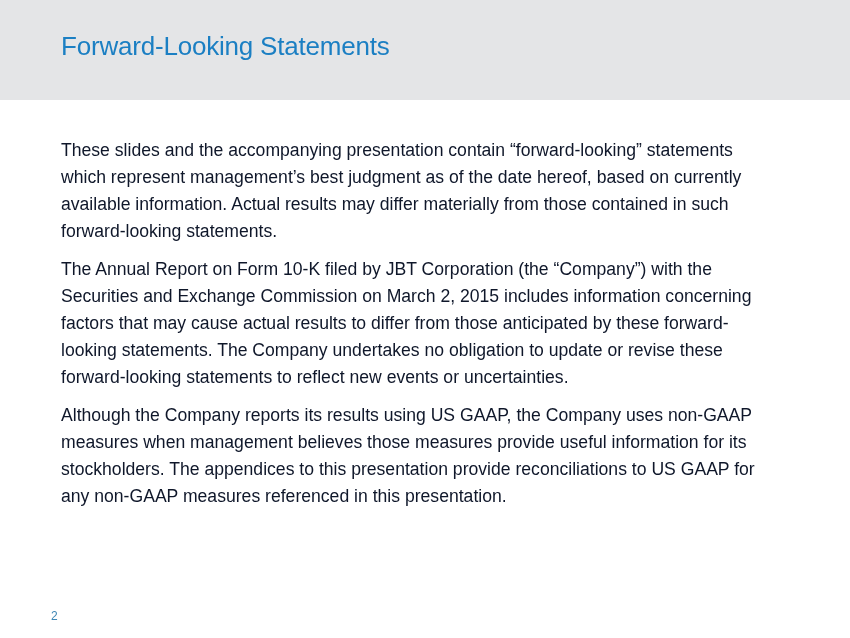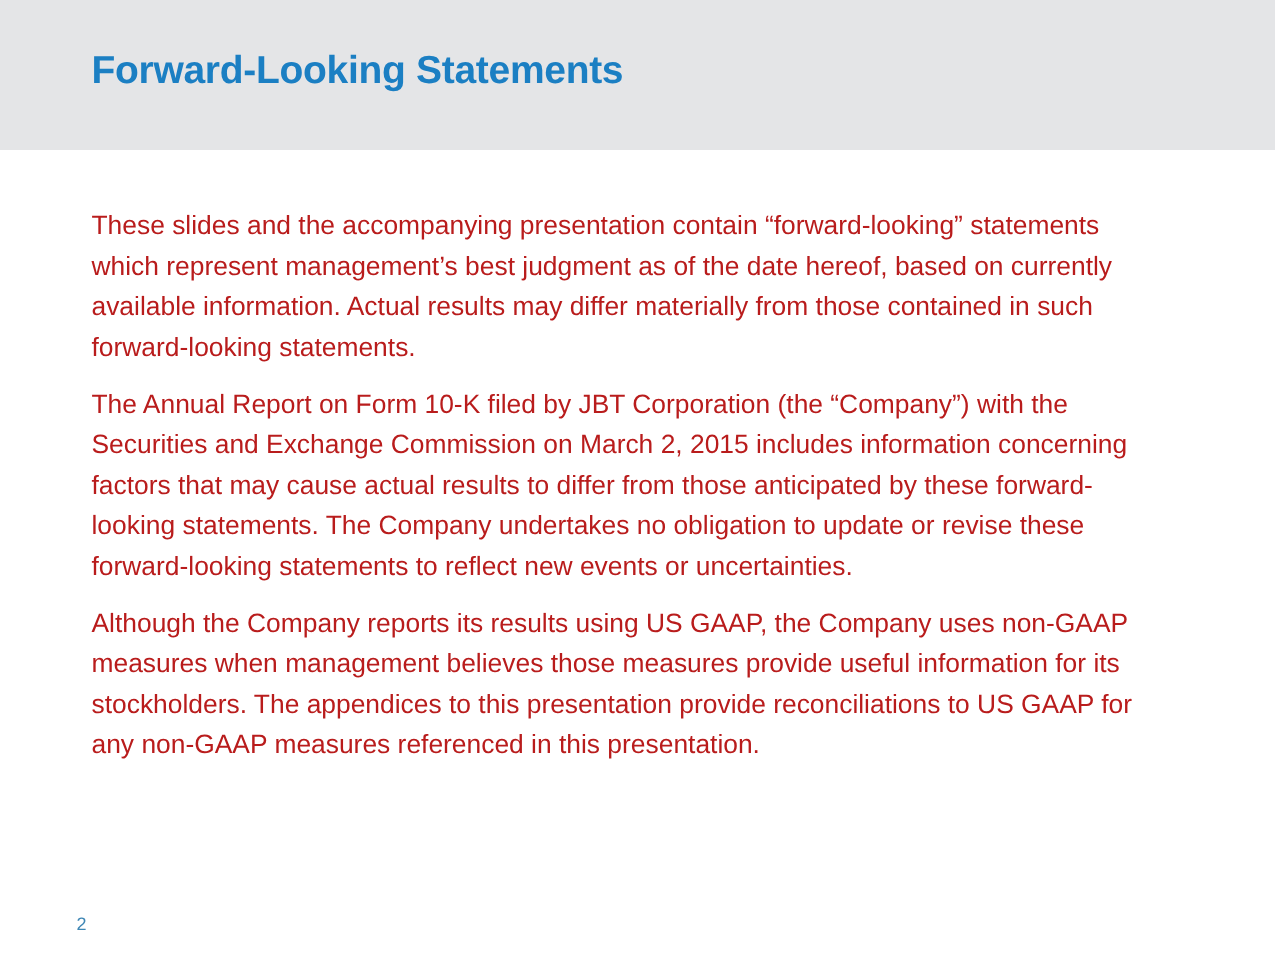--- a/index.html
+++ b/index.html
@@ -31,21 +31,21 @@
     width: 850px;
     height: 100px;
     background: #e4e5e7;
   }
 
   .slide-title {
     position: absolute;
     left: 61px;
     top: 31px;
     font-size: 26px;
-    font-weight: bold;
+    font-weight: normal;
     color: #1b7fc3;
     letter-spacing: -0.2px;
     white-space: nowrap;
   }
 
   
   .logo {
     position: absolute;
     left: 722px;
     top: 17px;
@@ -60,21 +60,21 @@
   .body-copy {
     position: absolute;
     left: 61px;
     top: 137px;
     width: 716px;
   }
 
   .para {
     font-size: 17.6px;
     line-height: 27px;
-    color: #b91c1c;
+    color: #0f172a;
     margin: 0 0 11px 0;
     text-align: left;
   }
   .para:last-child {
     margin-bottom: 5px;
   }
 
   
   .page-number {
     position: absolute;

